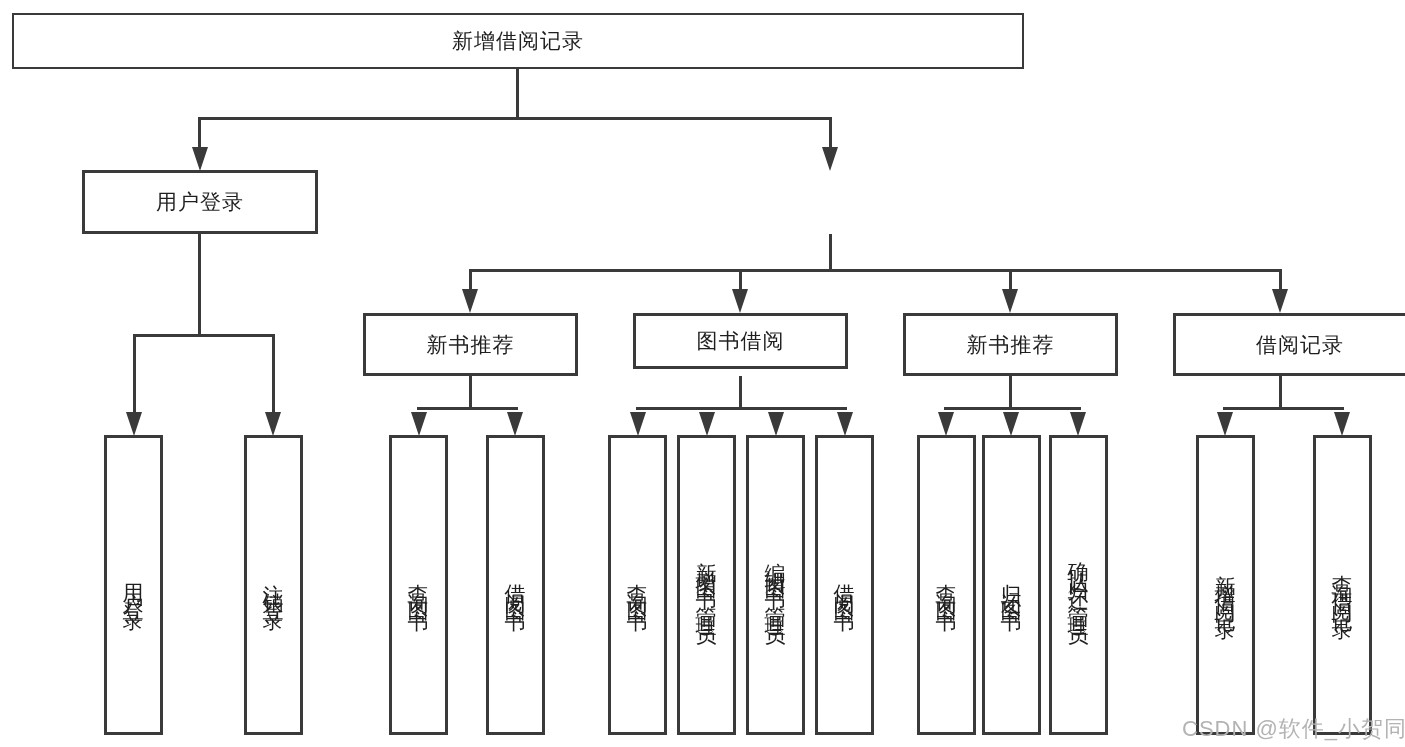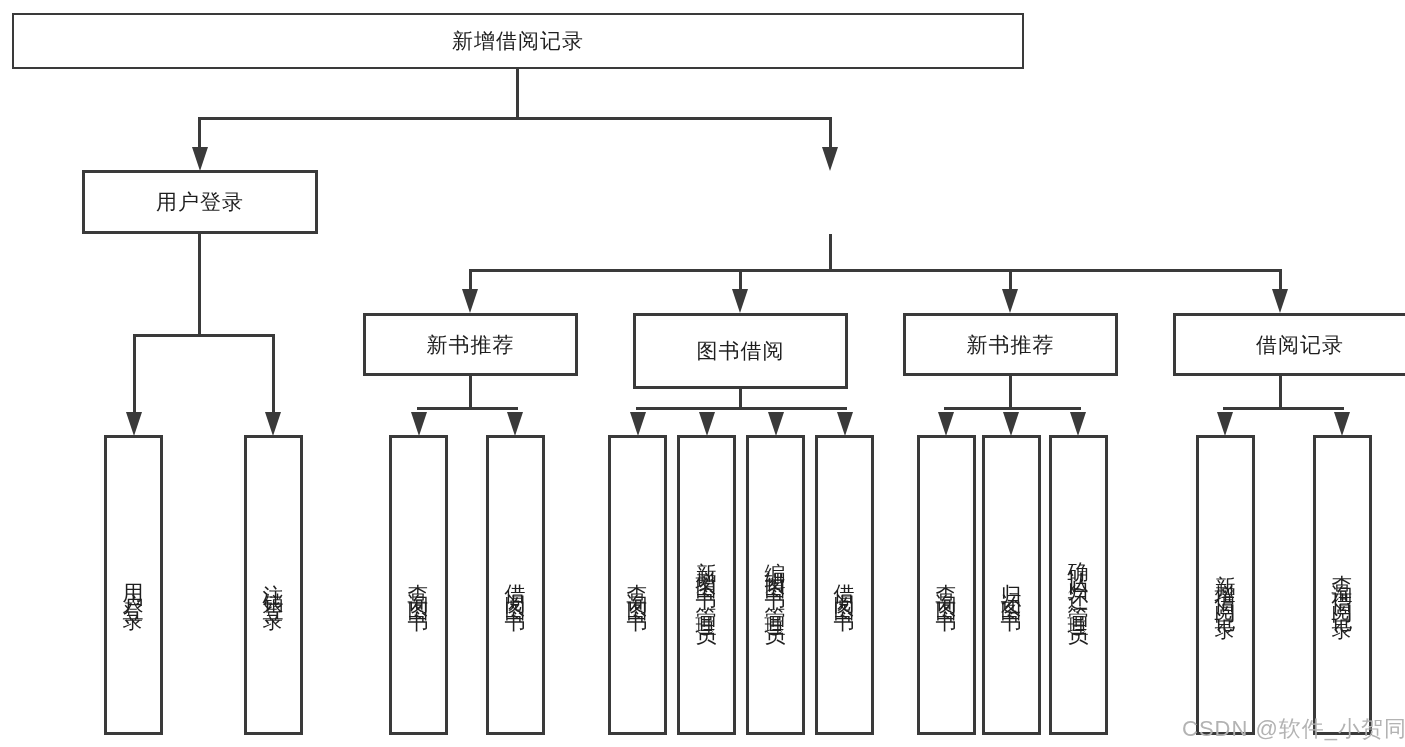--- a/index.html
+++ b/index.html
@@ -63,21 +63,21 @@
     <span>新增借阅记录</span>
   </div>
 
   <div class="box" style="left:82px;top:170px;width:236px;height:64px;">
     <span>用户登录</span>
   </div>
 
   <div class="box" style="left:363px;top:313px;width:215px;height:63px;">
     <span>新书推荐</span>
   </div>
-  <div class="box" style="left:633px;top:313px;width:215px;height:76px;">
+  <div class="box" style="left:633px;top:313px;width:215px;height:56px;">
     <span>图书借阅</span>
   </div>
   <div class="box" style="left:903px;top:313px;width:215px;height:63px;">
     <span>新书推荐</span>
   </div>
   <div class="box" style="left:1173px;top:313px;width:254px;height:63px;">
     <span>借阅记录</span>
   </div>
 
   <div class="box leaf" style="left:104px;">

